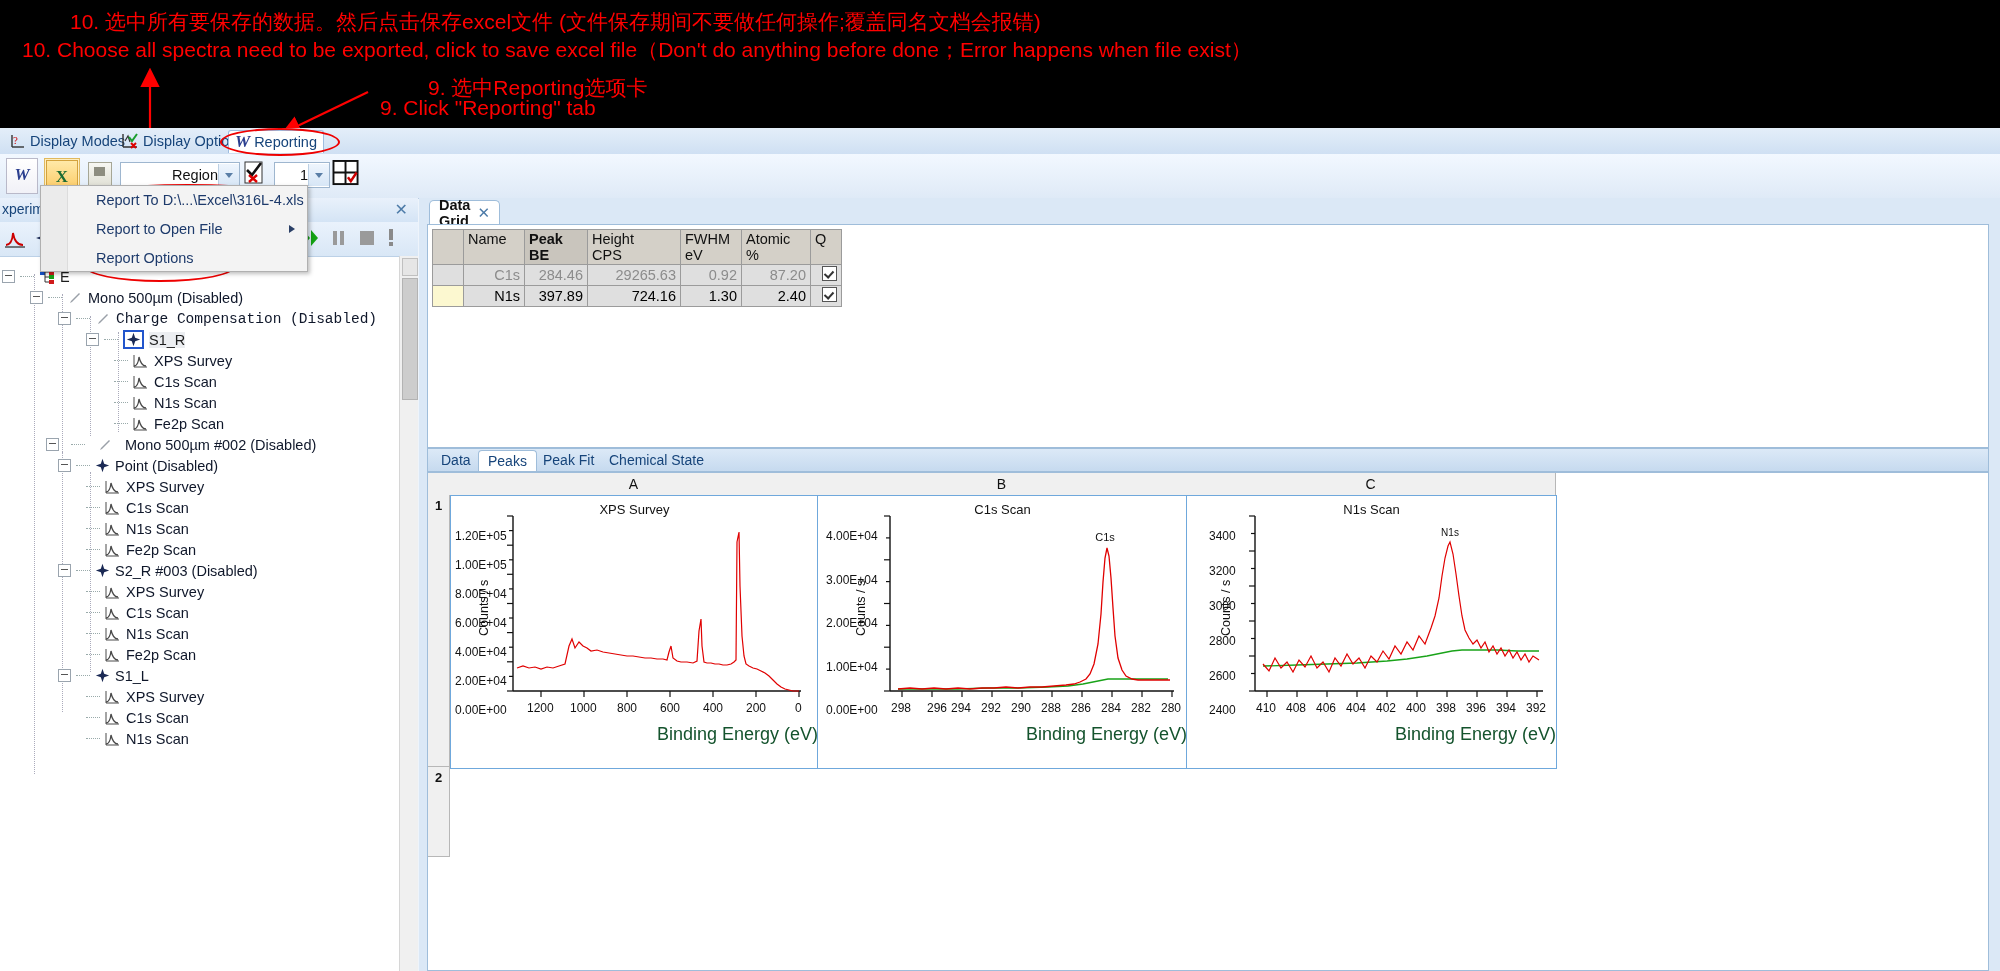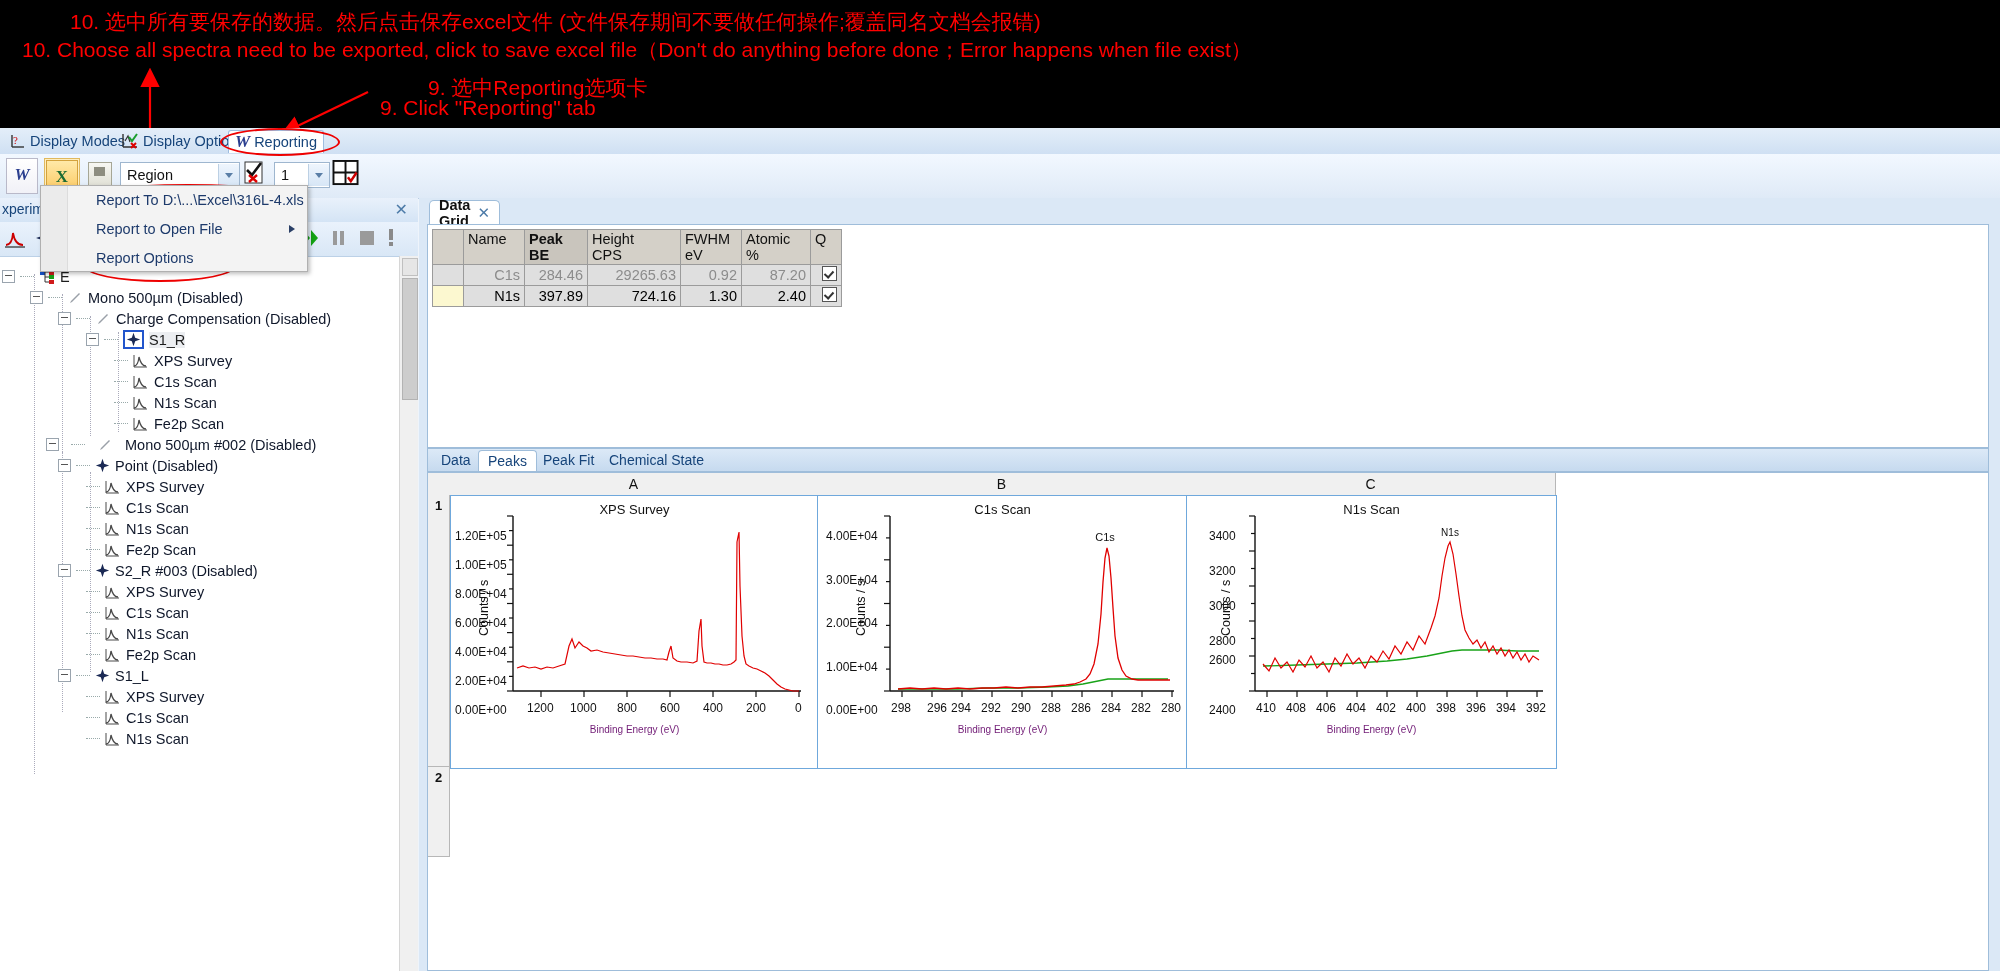--- a/index.html
+++ b/index.html
@@ -38,21 +38,21 @@
      border:1px solid #d3a23c;position:relative;}
   .ic-xls:after{content:"X";position:absolute;left:0;right:0;top:6px;text-align:center;
      font-family:"Liberation Serif",serif;font-weight:bold;font-size:17px;color:#1d6b33;}
   .ic-disk{width:22px;height:26px;background:linear-gradient(#f7f7f2,#ddddd2);
      border:1px solid #a6a695;position:relative;}
   .ic-disk:after{content:"";position:absolute;left:5px;top:4px;width:11px;height:9px;
      background:#8d8d80;}
 
   .combo{position:absolute;height:24px;background:#fff;border:1px solid #9eb6cf;
      display:flex;align-items:center;}
-  .combo .cv{font-size:14.5px;color:#111;padding-left:6px;flex:1;}
+  .combo .cv{font-size:14.5px;color:#111;padding-left:0;flex:1;text-align:right;}
   .combo .carr{width:20px;height:22px;background:linear-gradient(#eef5fd,#d7e6f6);
      border-left:1px solid #bcd0e4;position:relative;}
   .combo .carr:after{content:"";position:absolute;left:6px;top:9px;
      border-left:4px solid transparent;border-right:4px solid transparent;border-top:5px solid #5a7ea6;}
 
   .ic-chkx{width:22px;height:24px;position:relative;}
   .ic-gridchk{width:28px;height:26px;position:relative;}
 
   
   #menu{position:absolute;left:40px;top:57px;width:266px;height:85px;
@@ -122,21 +122,21 @@
   
   #sheet{position:absolute;left:8px;top:274px;width:1560px;bottom:0;background:#fff;border:1px solid #9fbdda;}
   .colhdr{position:absolute;top:0;height:22px;background:#f0f0f0;border-right:1px solid #b7b7b7;
      border-bottom:1px solid #b7b7b7;display:flex;align-items:center;justify-content:center;
      font-size:14px;color:#111;}
   .rowhdr{position:absolute;left:0;width:22px;background:#f0f0f0;border-right:1px solid #b7b7b7;
      border-bottom:1px solid #b7b7b7;display:flex;align-items:flex-start;justify-content:center;
      font-size:13px;font-weight:bold;color:#111;padding-top:3px;box-sizing:border-box;}
   .cellchart{position:absolute;background:#fff;border:1px solid #6fa8dc;}
   .ct{position:absolute;left:0;right:0;top:6px;text-align:center;font-size:13px;color:#111;}
-  .axlabel{position:absolute;font-size:10px;color:#701a75;text-align:center;}
+  .axlabel{position:absolute;font-size:18px;color:#14532d;text-align:right;}
   .ylabel{position:absolute;font-size:12.5px;color:#111;transform:rotate(-90deg);transform-origin:left top;white-space:nowrap;}
   .tick{position:absolute;font-size:12px;color:#111;white-space:nowrap;}
 
   svg{display:block;}
   .arrow{position:absolute;overflow:visible;pointer-events:none;}
 
   .ellipse{position:absolute;border:2.5px solid #e00;border-radius:50%;}
 </style>
 </head>
 <body>
@@ -304,21 +304,21 @@
 
       <div class="tn" style="left:30px;top:31px;">
         <span class="exp"></span>
           <span class="dots"></span>
         <svg class="pen-ic" viewBox="0 0 16 16">
           <path d="M3 13 L5 12 L13 4 L12 3 L4 11 Z" fill="#9aa0a8"></path>
           </svg>
         <span>Mono 500µm (Disabled)</span>
       </div>
 
-      <div class="tn" style="left:58px;top:52px;">
+      <div class="tn" style="left:58px;top:52px;font-family:Liberation Mono, monospace;">
         <span class="exp"></span>
           <span class="dots"></span>
         <svg class="pen-ic" viewBox="0 0 16 16">
           <path d="M3 13 L5 12 L13 4 L12 3 L4 11 Z" fill="#9aa0a8"></path>
           </svg>
         <span>Charge Compensation  (Disabled)</span>
       </div>
 
       <div class="tn dark" style="left:86px;top:73px;">
         <span class="exp"></span>
@@ -730,21 +730,21 @@
               <line x1="350" y1="195" x2="350" y2="201"></line>
           </g>
           <polyline fill="none" stroke="#19a319" stroke-width="1.3" points="76,170 110,169 140,168 170,167 200,165 220,163 240,160 255,157 265,155 275,154 290,154 310,154 330,155 352,155"></polyline>
           <polyline fill="none" stroke="#e00000" stroke-width="1.2" points="76,168 82,175 88,162 94,172 100,166 106,176 112,164 118,171 124,160 130,172 136,166 142,176 148,162 154,170 160,158 166,168 172,162 178,172 184,160 190,166 196,155 202,163 208,150 214,158 220,146 226,154 232,140 238,148 244,132 248,120 252,102 255,80 258,62 261,50 263,46 266,58 269,78 272,100 275,120 278,134 282,142 286,148 290,144 294,152 298,146 302,156 306,150 310,158 314,152 318,160 322,154 326,162 330,156 334,164 338,158 342,166 346,160 352,164"></polyline>
           <text x="263" y="40" font-size="10" fill="#111" text-anchor="middle" font-family="Liberation Sans, sans-serif">N1s</text>
         </svg>
         <div class="tick" style="left:22px;top:33px;">3400</div>
         <div class="tick" style="left:22px;top:68px;">3200</div>
         <div class="tick" style="left:22px;top:103px;">3000</div>
         <div class="tick" style="left:22px;top:138px;">2800</div>
-        <div class="tick" style="left:22px;top:157px;">2600</div>
+        <div class="tick" style="left:22px;top:173px;">2600</div>
         <div class="tick" style="left:22px;top:207px;">2400</div>
         <div class="tick" style="left:69px;top:205px;">410</div>
         <div class="tick" style="left:99px;top:205px;">408</div>
         <div class="tick" style="left:129px;top:205px;">406</div>
         <div class="tick" style="left:159px;top:205px;">404</div>
         <div class="tick" style="left:189px;top:205px;">402</div>
         <div class="tick" style="left:219px;top:205px;">400</div>
         <div class="tick" style="left:249px;top:205px;">398</div>
         <div class="tick" style="left:279px;top:205px;">396</div>
         <div class="tick" style="left:309px;top:205px;">394</div>

